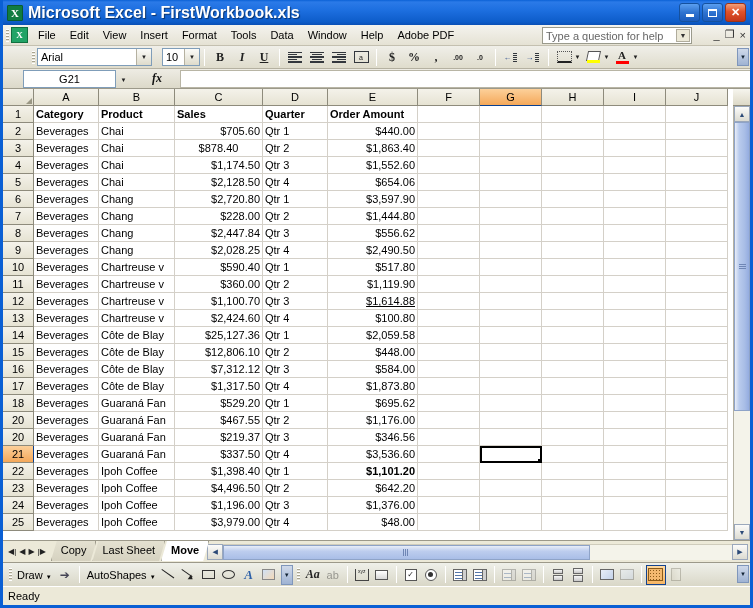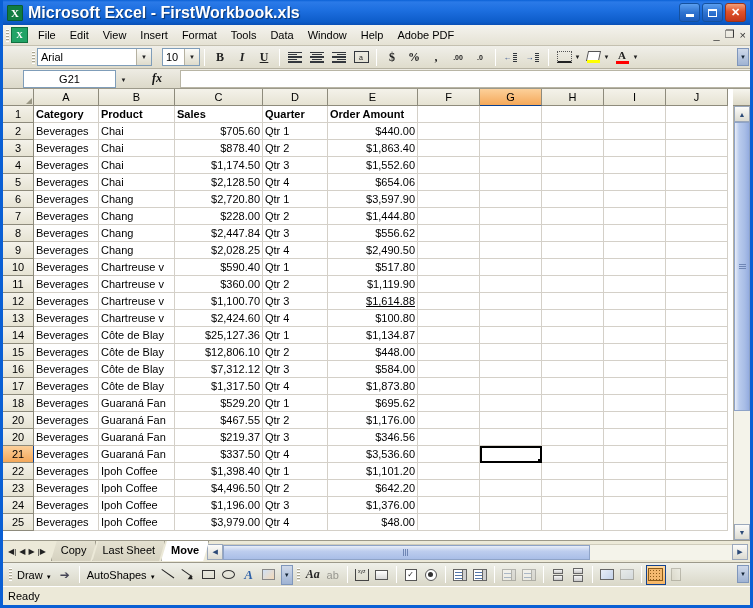--- a/index.html
+++ b/index.html
@@ -315,20 +315,24 @@
     <div class="menu-item">File</div>
     <div class="menu-item">Edit</div>
     <div class="menu-item">View</div>
     <div class="menu-item">Insert</div>
     <div class="menu-item">Format</div>
     <div class="menu-item">Tools</div>
     <div class="menu-item">Data</div>
     <div class="menu-item">Window</div>
     <div class="menu-item">Help</div>
     <div class="menu-item">Adobe PDF</div>
+    <div class="help-box">
+      <span>Type a question for help</span>
+      <span class="arrow">▼</span>
+    </div>
     <div class="win-mini">
       <span>_</span>
       <span>❐</span>
       <span>×</span>
     </div>
   </div>
 
   <div class="fmtbar">
     <div class="grip"></div>
     <div class="fontbox">
@@ -486,21 +490,21 @@
             <div class="cell num" style="width: 90px; flex: 0 0 90px;">$440.00</div>
             <div class="cell" style="width: 62px; flex: 0 0 62px;"></div>
             <div class="cell" style="width: 62px; flex: 0 0 62px;"></div>
             <div class="cell" style="width: 62px; flex: 0 0 62px;"></div>
             <div class="cell" style="width: 62px; flex: 0 0 62px;"></div>
             <div class="cell" style="width: 62px; flex: 0 0 62px;"></div>
           </div>
           <div class="row">
             <div class="cell" style="width: 65px; flex: 0 0 65px;">Beverages</div>
             <div class="cell" style="width: 76px; flex: 0 0 76px;">Chai</div>
-            <div class="cell num" style="width: 88px; flex: 0 0 88px;">$878.40</div>
+            <div class="cell num" style="width: 88px; flex: 0 0 88px; text-align: center;">$878.40</div>
             <div class="cell" style="width: 65px; flex: 0 0 65px;">Qtr 2</div>
             <div class="cell num" style="width: 90px; flex: 0 0 90px;">$1,863.40</div>
             <div class="cell" style="width: 62px; flex: 0 0 62px;"></div>
             <div class="cell" style="width: 62px; flex: 0 0 62px;"></div>
             <div class="cell" style="width: 62px; flex: 0 0 62px;"></div>
             <div class="cell" style="width: 62px; flex: 0 0 62px;"></div>
             <div class="cell" style="width: 62px; flex: 0 0 62px;"></div>
           </div>
           <div class="row">
             <div class="cell" style="width: 65px; flex: 0 0 65px;">Beverages</div>
@@ -620,21 +624,21 @@
             <div class="cell" style="width: 62px; flex: 0 0 62px;"></div>
             <div class="cell" style="width: 62px; flex: 0 0 62px;"></div>
             <div class="cell" style="width: 62px; flex: 0 0 62px;"></div>
             <div class="cell" style="width: 62px; flex: 0 0 62px;"></div>
           </div>
           <div class="row">
             <div class="cell" style="width: 65px; flex: 0 0 65px;">Beverages</div>
             <div class="cell" style="width: 76px; flex: 0 0 76px;">Côte de Blay</div>
             <div class="cell num" style="width: 88px; flex: 0 0 88px;">$25,127.36</div>
             <div class="cell" style="width: 65px; flex: 0 0 65px;">Qtr 1</div>
-            <div class="cell num" style="width: 90px; flex: 0 0 90px;">$1,134.87</div>
+            <div class="cell num" style="width: 90px; flex: 0 0 90px;">$2,059.58</div>
             <div class="cell" style="width: 62px; flex: 0 0 62px;"></div>
             <div class="cell" style="width: 62px; flex: 0 0 62px;"></div>
             <div class="cell" style="width: 62px; flex: 0 0 62px;"></div>
             <div class="cell" style="width: 62px; flex: 0 0 62px;"></div>
             <div class="cell" style="width: 62px; flex: 0 0 62px;"></div>
           </div>
           <div class="row">
             <div class="cell" style="width: 65px; flex: 0 0 65px;">Beverages</div>
             <div class="cell" style="width: 76px; flex: 0 0 76px;">Côte de Blay</div>
             <div class="cell num" style="width: 88px; flex: 0 0 88px;">$12,806.10</div>
@@ -716,21 +720,21 @@
             <div class="cell active" style="width: 62px; flex: 0 0 62px;"></div>
             <div class="cell" style="width: 62px; flex: 0 0 62px;"></div>
             <div class="cell" style="width: 62px; flex: 0 0 62px;"></div>
             <div class="cell" style="width: 62px; flex: 0 0 62px;"></div>
           </div>
           <div class="row">
             <div class="cell" style="width: 65px; flex: 0 0 65px;">Beverages</div>
             <div class="cell" style="width: 76px; flex: 0 0 76px;">Ipoh Coffee</div>
             <div class="cell num" style="width: 88px; flex: 0 0 88px;">$1,398.40</div>
             <div class="cell" style="width: 65px; flex: 0 0 65px;">Qtr 1</div>
-            <div class="cell num" style="width: 90px; flex: 0 0 90px;">$1,101.20</div>
+            <div class="cell num" style="width: 90px; flex: 0 0 90px; font-weight: bold;">$1,101.20</div>
             <div class="cell" style="width: 62px; flex: 0 0 62px;"></div>
             <div class="cell" style="width: 62px; flex: 0 0 62px;"></div>
             <div class="cell" style="width: 62px; flex: 0 0 62px;"></div>
             <div class="cell" style="width: 62px; flex: 0 0 62px;"></div>
             <div class="cell" style="width: 62px; flex: 0 0 62px;"></div>
           </div>
           <div class="row">
             <div class="cell" style="width: 65px; flex: 0 0 65px;">Beverages</div>
             <div class="cell" style="width: 76px; flex: 0 0 76px;">Ipoh Coffee</div>
             <div class="cell num" style="width: 88px; flex: 0 0 88px;">$4,496.50</div>

